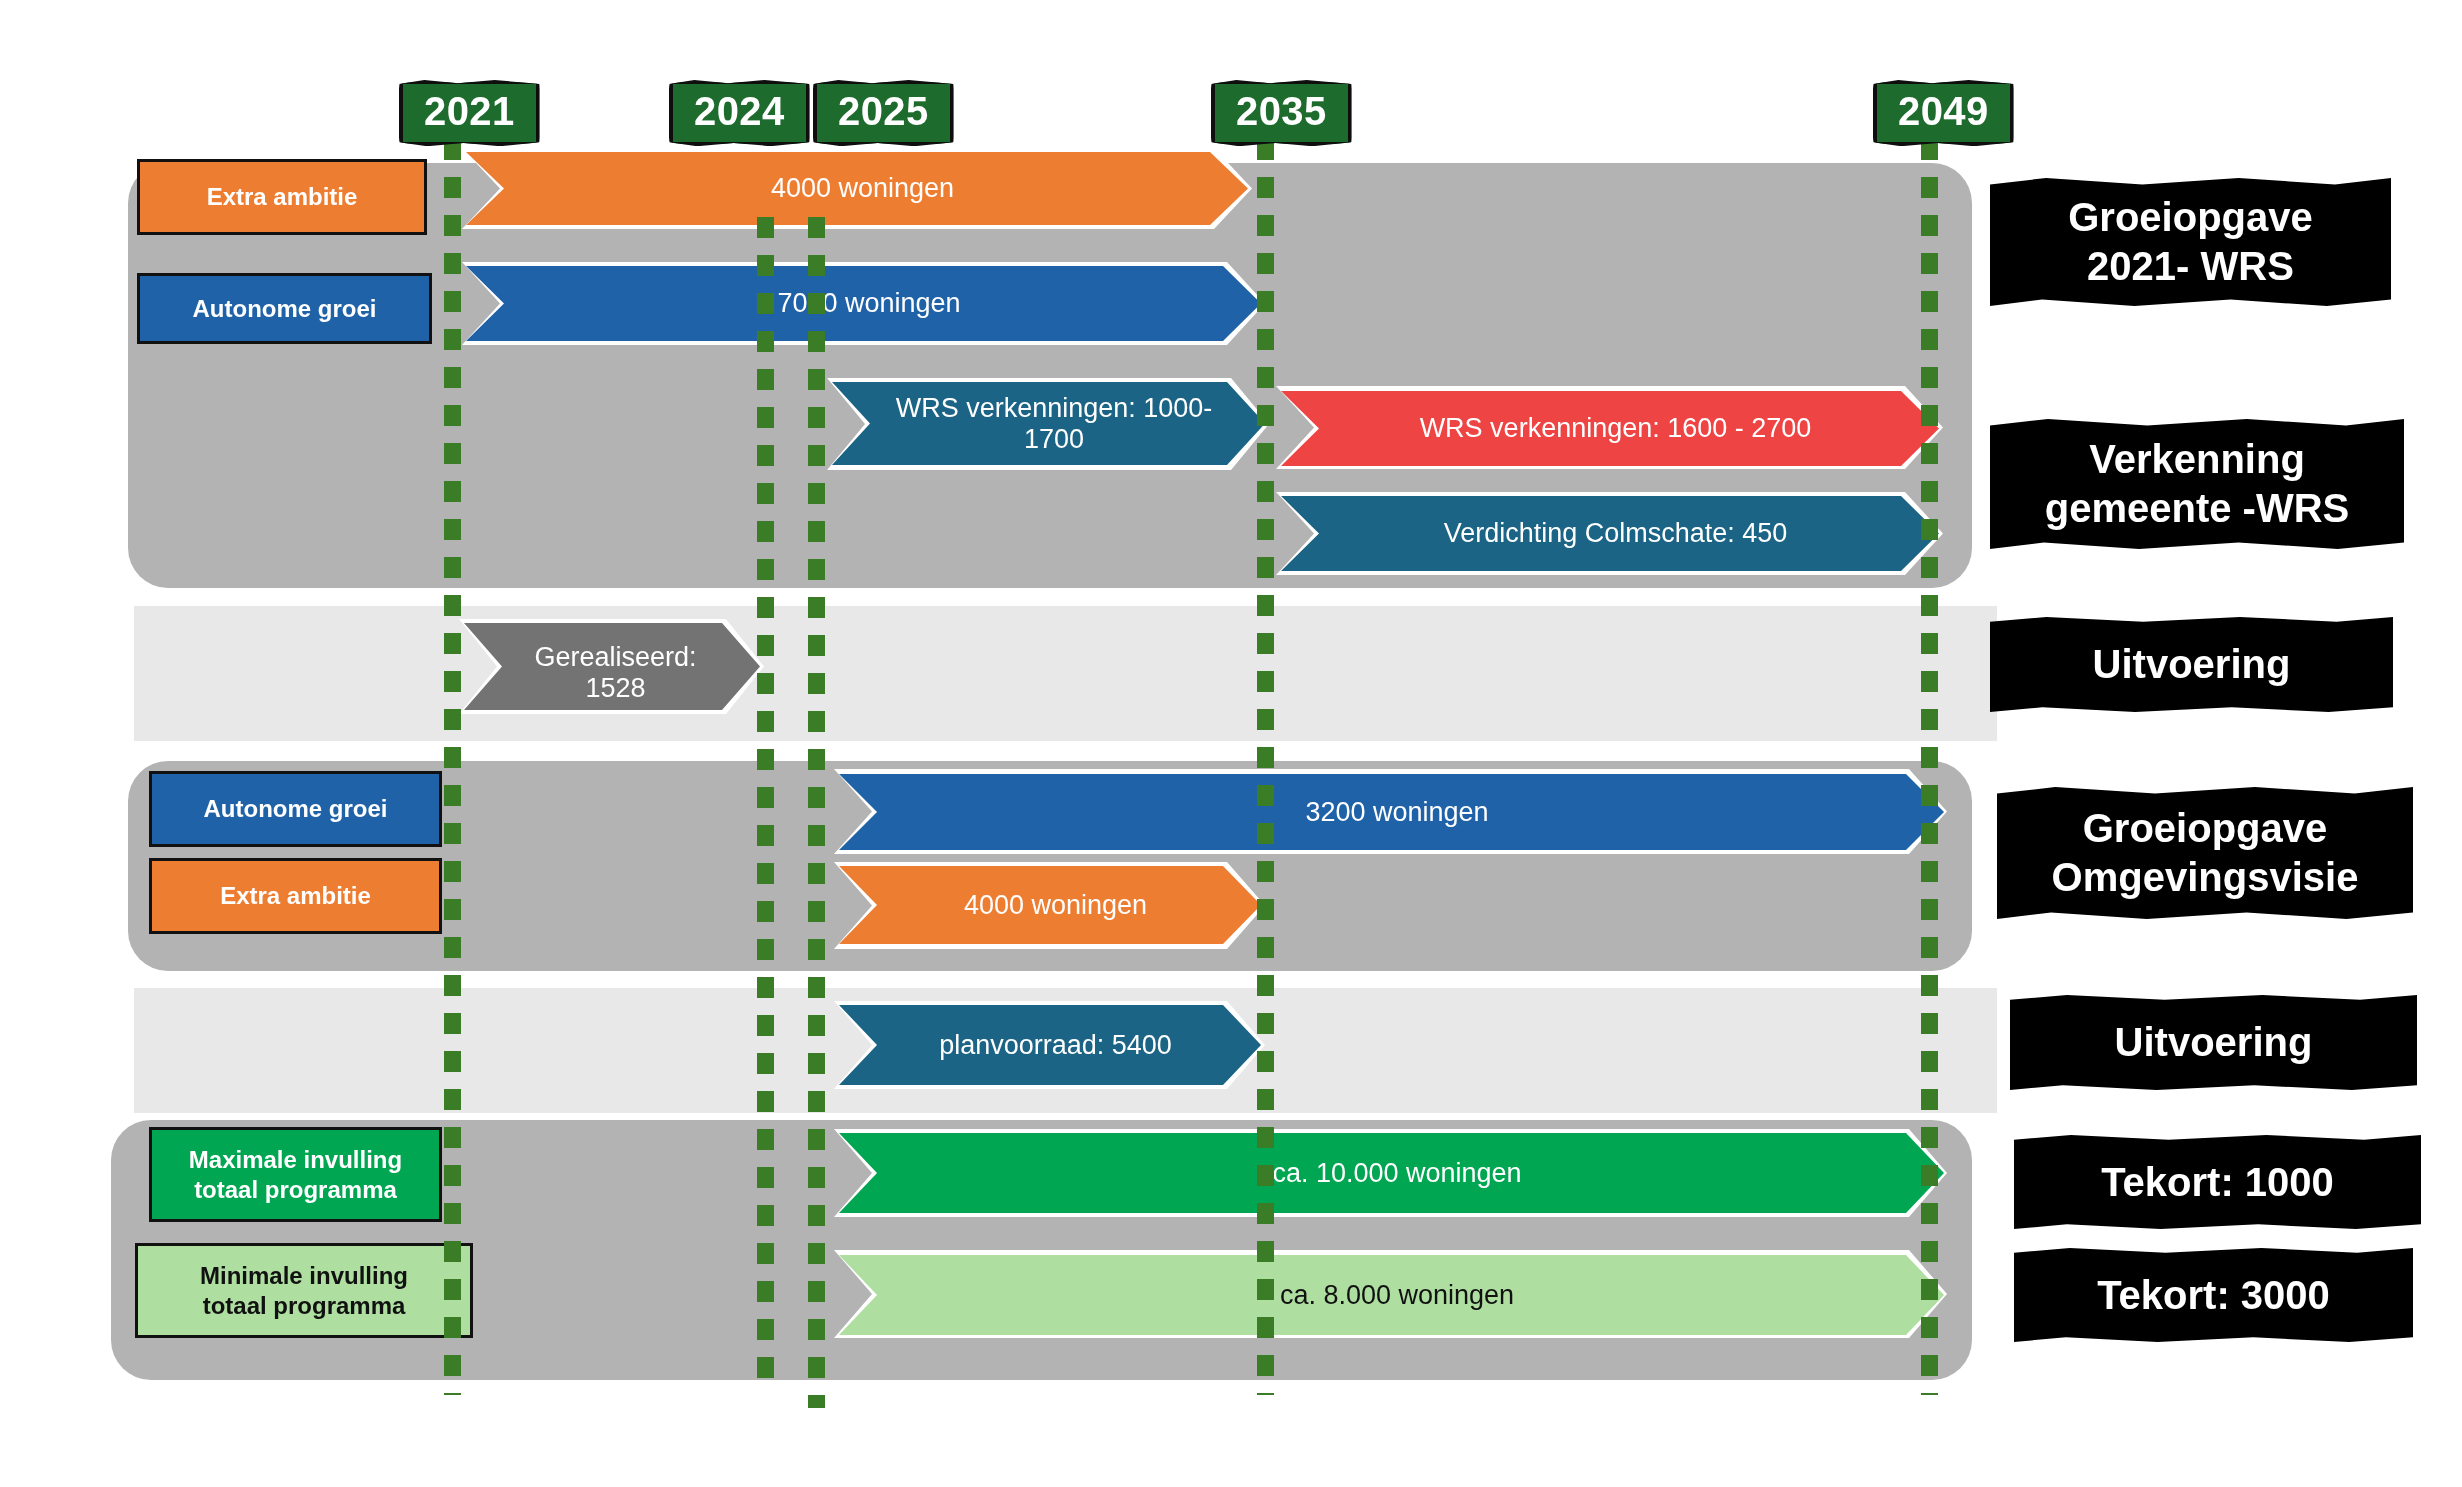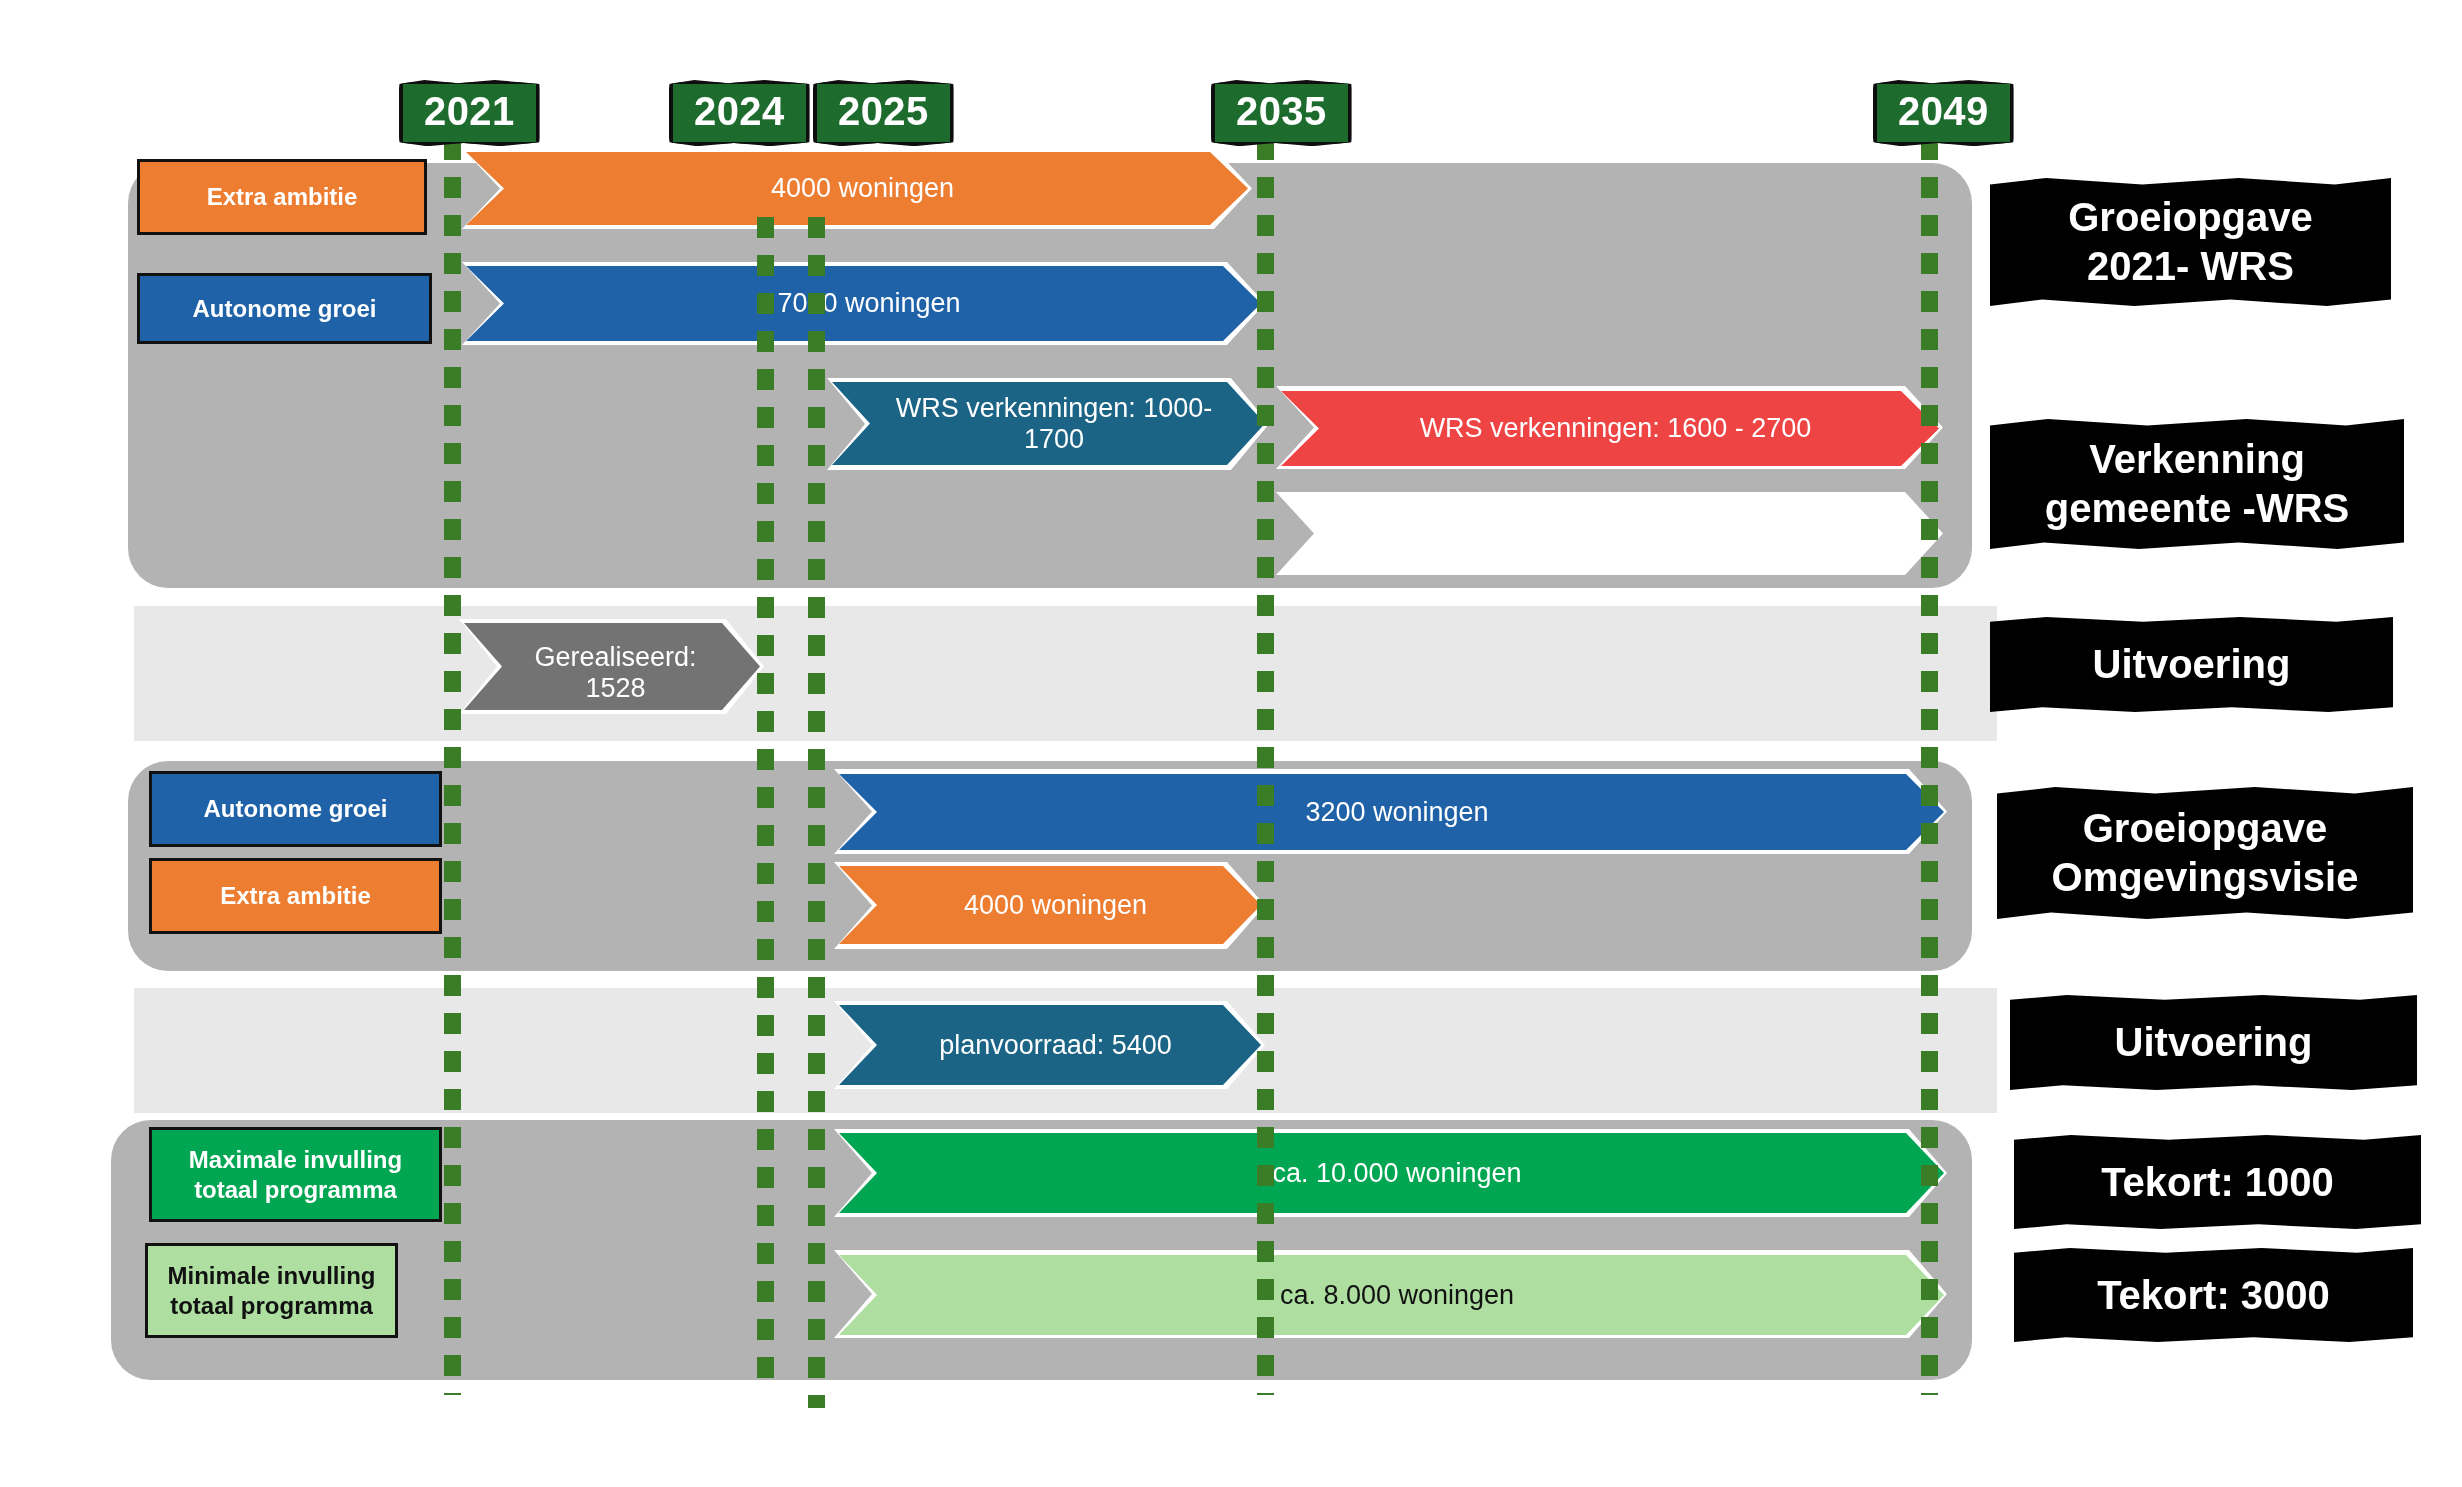--- a/index.html
+++ b/index.html
@@ -123,20 +123,23 @@
     <span class="chevtxt">WRS verkenningen: 1000-
 1700</span>
   </div>
 
   <div class="chevwrap" style="left:1276px;top:386px;width:667px;height:83px;"></div>
   <div class="chev" style="left:1281px;top:391px;width:658px;height:75px;background:#ef4444;">
     <span class="chevtxt">WRS verkenningen: 1600 - 2700</span>
   </div>
 
   <div class="chevwrap" style="left:1276px;top:492px;width:667px;height:83px;"></div>
+  <div class="chev" style="left:1281px;top:496px;width:658px;height:75px;background:#1B6485;">
+    <span class="chevtxt">Verdichting Colmschate: 450</span>
+  </div>
 
   <div class="chevwrap" style="left:459px;top:619px;width:305px;height:95px;"></div>
   <div class="chev" style="left:464px;top:623px;width:296px;height:87px;background:#737373;padding:12px 38px 0 45px;">
     <span class="chevtxt">Gerealiseerd:
 1528</span>
   </div>
 
   <div class="keybox" style="left:149px;top:771px;width:293px;height:76px;background:#1F62A8;">
     <span class="keytxt">Autonome groei</span>
   </div>
@@ -156,21 +159,21 @@
 
   <div class="chevwrap" style="left:834px;top:1001px;width:431px;height:88px;"></div>
   <div class="chev" style="left:839px;top:1005px;width:422px;height:80px;background:#1B6485;">
     <span class="chevtxt">planvoorraad: 5400</span>
   </div>
 
   <div class="keybox" style="left:149px;top:1127px;width:293px;height:95px;background:#00A651;">
     <span class="keytxt" style="white-space:pre-line;">Maximale invulling
 totaal programma</span>
   </div>
-  <div class="keybox dark-text" style="left:145px;top:1243px;width:253px;height:95px;background:#AEDFA0;align-items:center;">
+  <div class="keybox dark-text" style="left:135px;top:1243px;width:338px;height:95px;background:#AEDFA0;align-items:center;">
     <span class="keytxt" style="white-space:pre-line;">Minimale invulling
 totaal programma</span>
   </div>
 
   <div class="chevwrap" style="left:834px;top:1129px;width:1113px;height:88px;"></div>
   <div class="chev" style="left:839px;top:1133px;width:1105px;height:80px;background:#00A651;">
     <span class="chevtxt">ca. 10.000 woningen</span>
   </div>
 
   <div class="chevwrap" style="left:834px;top:1250px;width:1113px;height:88px;"></div>

